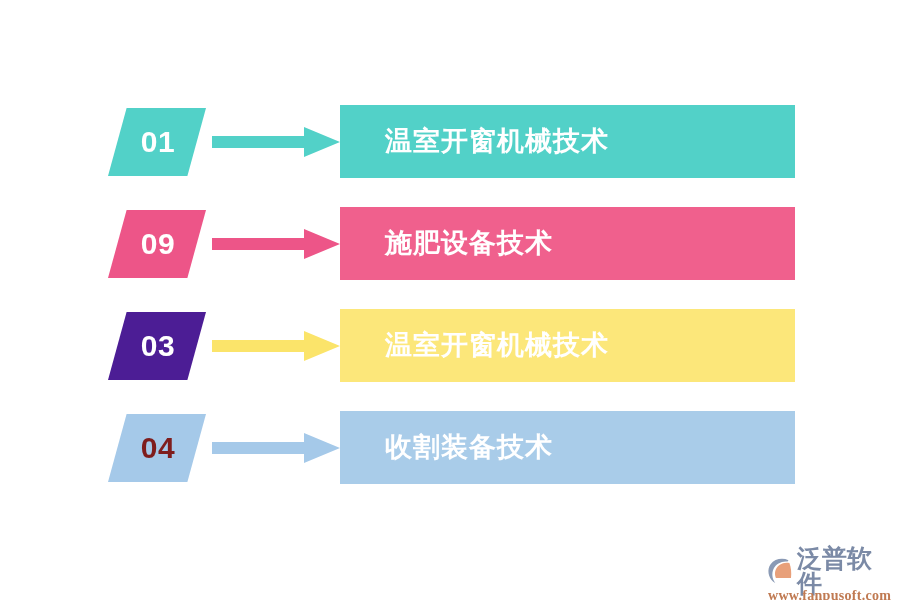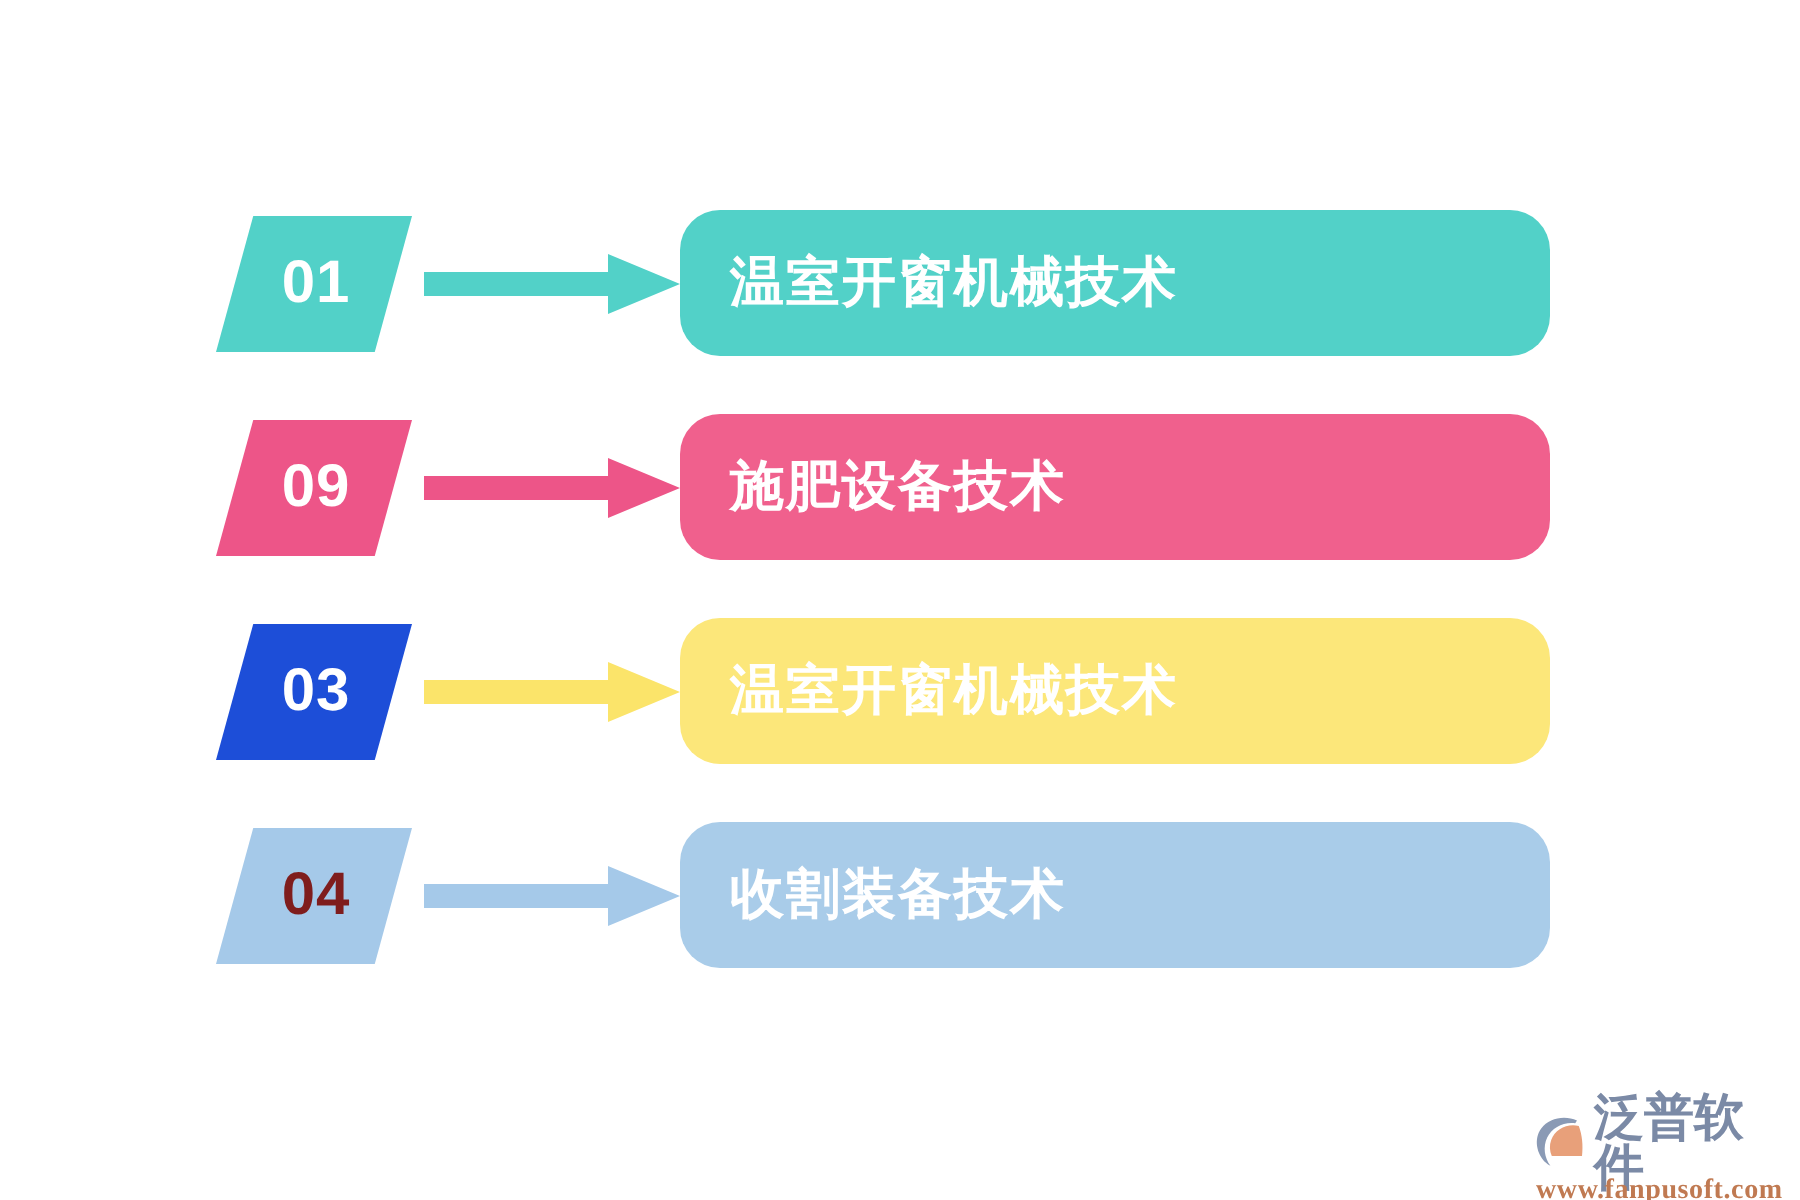--- a/index.html
+++ b/index.html
@@ -66,23 +66,24 @@
     height: 30px;
   }
 
   
   .box {
     position: absolute;
     left: 340px;
     top: 0px;
     width: 435px;
     height: 73px;
-    border-radius: 20px;
+    border-radius: 0;
     display: flex;
     align-items: center;
+    padding-left: 20px;
   }
   .box-label {
     color: #ffffff;
     font-size: 27px;
     font-weight: bold;
     letter-spacing: 1px;
     padding-left: 25px;
     line-height: 1;
   }
 
@@ -156,21 +157,21 @@
       <svg viewBox="0 0 128 30" preserveAspectRatio="none">
         <polygon points="0,9 92,9 92,0 128,15 92,30 92,21 0,21" fill="#ed5588"></polygon>
       </svg>
     </div>
     <div class="box" style="background: rgb(240, 96, 141);">
       <span class="box-label" style="color: rgb(255, 255, 255);">施肥设备技术</span>
     </div>
   </div>
 
   <div class="row" style="top: 309px;">
-    <div class="num-shape" style="background: #1d4ed8;">
+    <div class="num-shape" style="background: #4c1d95;">
       <span class="num-label" style="color: rgb(255, 255, 255);">03</span>
     </div>
     <div class="arrow">
       <svg viewBox="0 0 128 30" preserveAspectRatio="none">
         <polygon points="0,9 92,9 92,0 128,15 92,30 92,21 0,21" fill="#fbe46a"></polygon>
       </svg>
     </div>
     <div class="box" style="background: rgb(252, 231, 122);">
       <span class="box-label" style="color: rgb(255, 255, 255);">温室开窗机械技术</span>
     </div>

